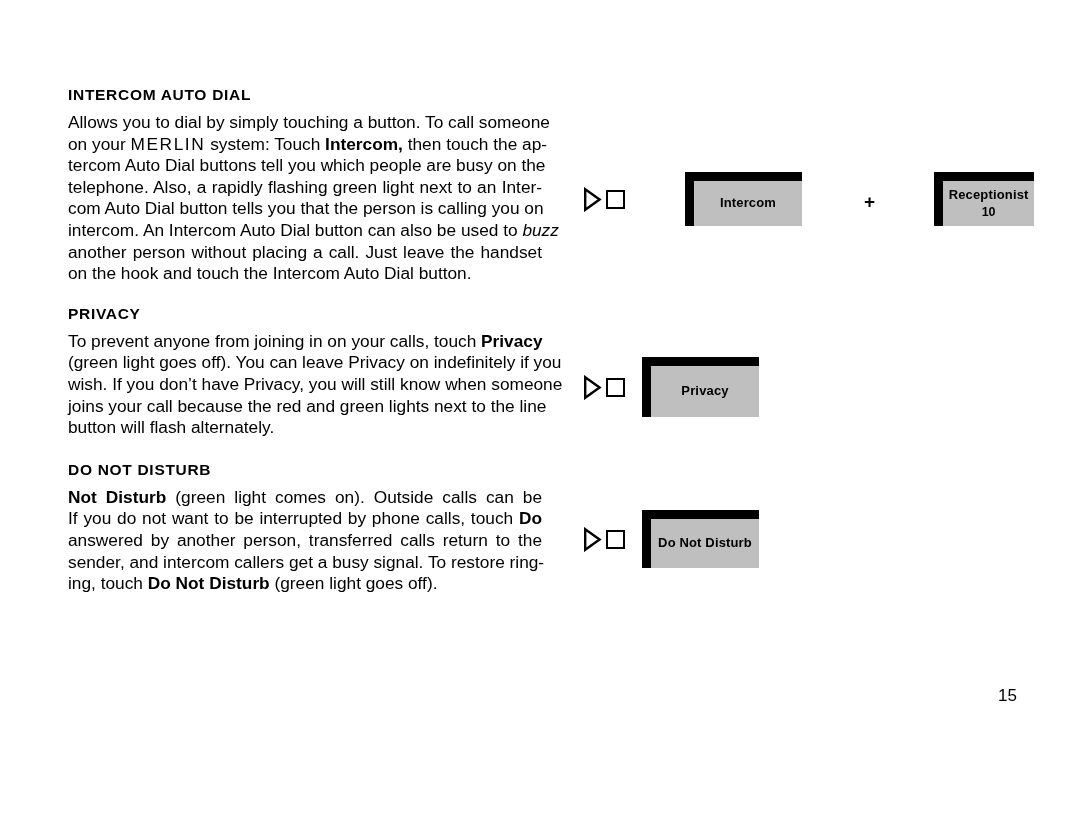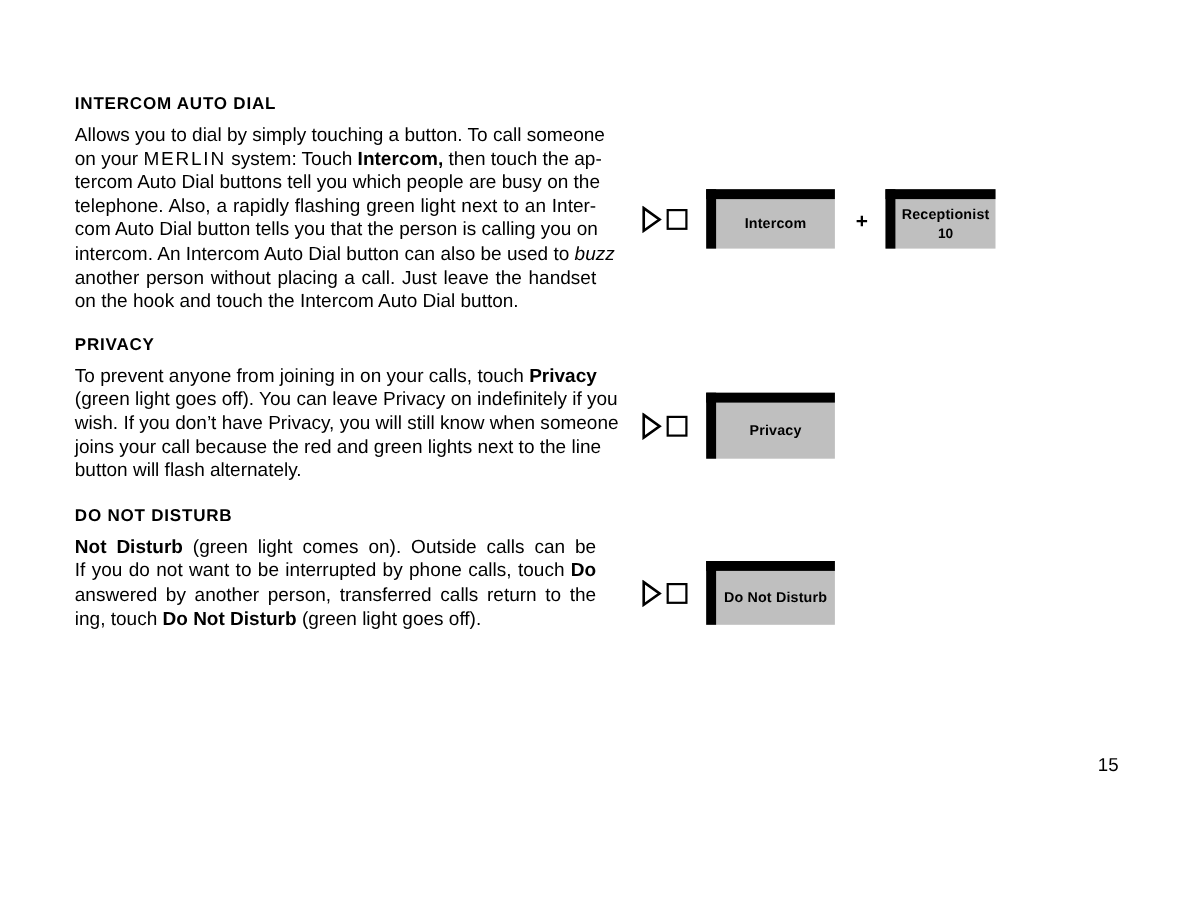--- a/index.html
+++ b/index.html
@@ -63,21 +63,21 @@
   .jline.nojust {
     text-align-last: left;
   }
 
   
   .diagram {
     position: absolute;
     display: flex;
     align-items: center;
   }
-  .diagram-1 { left: 583px; top: 172px; }
+  .diagram-1 { left: 583px; top: 172px; gap: 43px; }
   .diagram-2 { left: 583px; top: 357px; }
   .diagram-3 { left: 583px; top: 510px; }
 
   .indicator {
     display: flex;
     align-items: center;
     gap: 4px;
     margin-right: 17px;
     flex: 0 0 auto;
   }
@@ -175,20 +175,21 @@
         <span class="jline nojust">button will flash alternately.</span>
       </div>
     </div>
 
     <div class="section sec-dnd">
       <div class="sec-heading">DO NOT DISTURB</div>
       <div class="sec-body">
         <span class="jline"><b>Not Disturb</b> (green light comes on). Outside calls can be</span>
         <span class="jline">If you do not want to be interrupted by phone calls, touch <b>Do</b></span>
         <span class="jline">answered by another person, transferred calls return to the</span>
+        <span class="jline">sender, and intercom callers get a busy signal. To restore ring-</span>
         <span class="jline nojust">ing, touch <b>Do Not Disturb</b> (green light goes off).</span>
       </div>
     </div>
 
   </div>
 
   <div class="diagram diagram-1">
     <div class="indicator">
       <svg class="tri-icon" viewBox="0 0 19 25">
         <polygon points="2.2,2.2 16.6,12.5 2.2,22.8" fill="#ffffff" stroke="#000000" stroke-width="2.4" stroke-linejoin="miter"></polygon>

